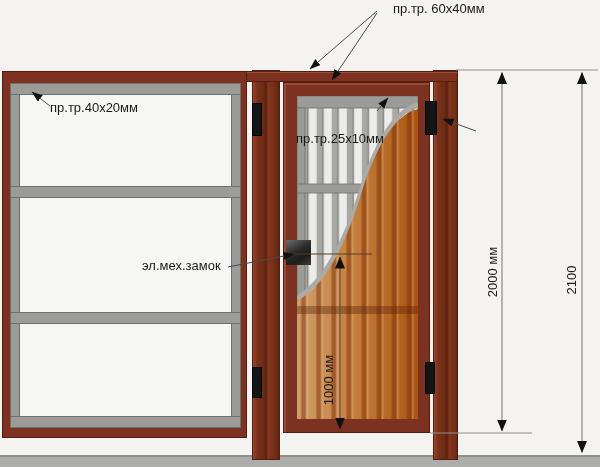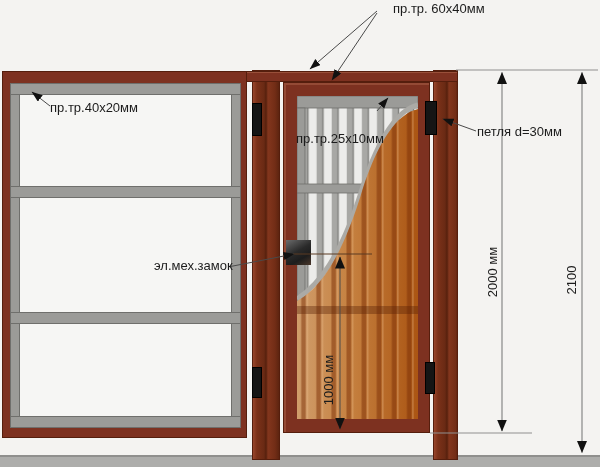--- a/index.html
+++ b/index.html
@@ -53,21 +53,21 @@
 
   
   .overlay{left:0;top:0;pointer-events:none;}
 
   
   .lbl{font-size:13px;line-height:15px;white-space:nowrap;color:var(--text);}
   .lbl-frame{left:377px;top:1px;margin-left:16px;}
   .lbl-fence{left:50px;top:100px;}
   .lbl-infill{left:296px;top:104px;margin-top:27px;}
   .lbl-hinge{left:477px;top:124px;}
-  .lbl-lock{left:154px;top:258px;}
+  .lbl-lock{left:142px;top:258px;}
   .dim{font-size:13px;line-height:16px;text-align:center;transform:rotate(-90deg);}
   .dim-2000{left:448px;top:264px;width:90px;}
   .dim-2100{left:542px;top:272px;width:60px;}
   .dim-1000{left:284px;top:372px;width:90px;}
 
   
   .c-slatbg{fill:var(--slat-bg);}
   .c-slatbar{fill:var(--slat-bar);}
   .c-slatedge{fill:var(--slat-edge);}
   .c-rail{fill:var(--rail-gray);stroke:var(--rail-gray-dark);stroke-width:.8;}
@@ -163,20 +163,19 @@
     <path class="ln-lead" d="M377,13 L332,80" marker-end="url(#leadArrow)"></path>
     <path class="ln-lead" d="M50,106 L32,92" marker-end="url(#leadArrow)"></path>
     <path class="ln-lead" d="M377,111 L388,98" marker-end="url(#leadArrow)"></path>
     <path class="ln-lead" d="M476,131 L443,119" marker-end="url(#leadArrow)"></path>
     <path class="ln-lead" d="M228,267 L294,254" marker-end="url(#leadArrow)"></path>
   </svg>
 
   <div class="lbl lbl-frame">пр.тр. 60х40мм</div>
   <div class="lbl lbl-fence">пр.тр.40х20мм</div>
   <div class="lbl lbl-infill">пр.тр.25х10мм</div>
-  <div class="lbl lbl-hinge">петля d=30мм</div>
   <div class="lbl lbl-lock">эл.мех.замок</div>
 
   <div class="dim dim-2000">2000 мм</div>
   <div class="dim dim-2100">2100</div>
   <div class="dim dim-1000">1000 мм</div>
 
 </div>
 
 </body></html>

